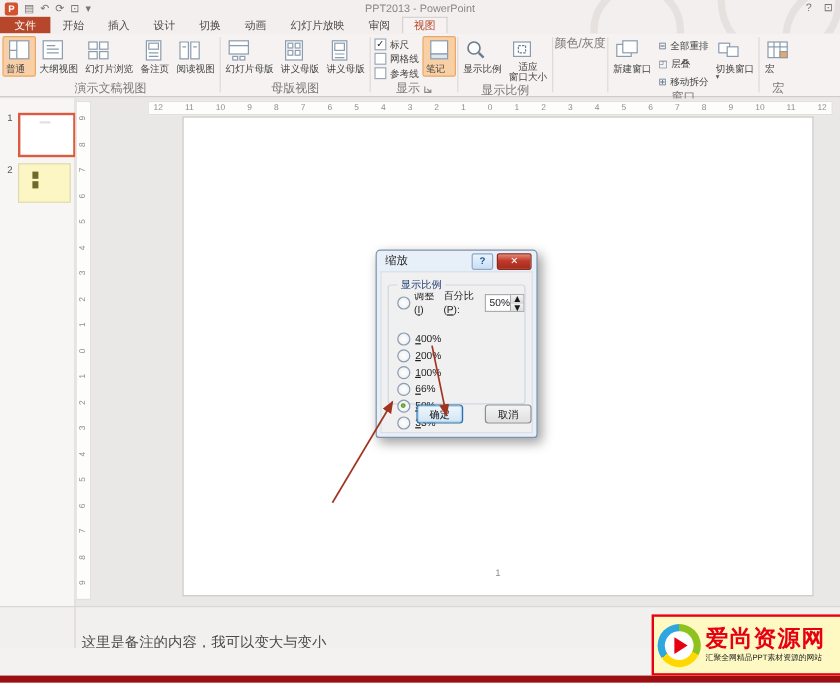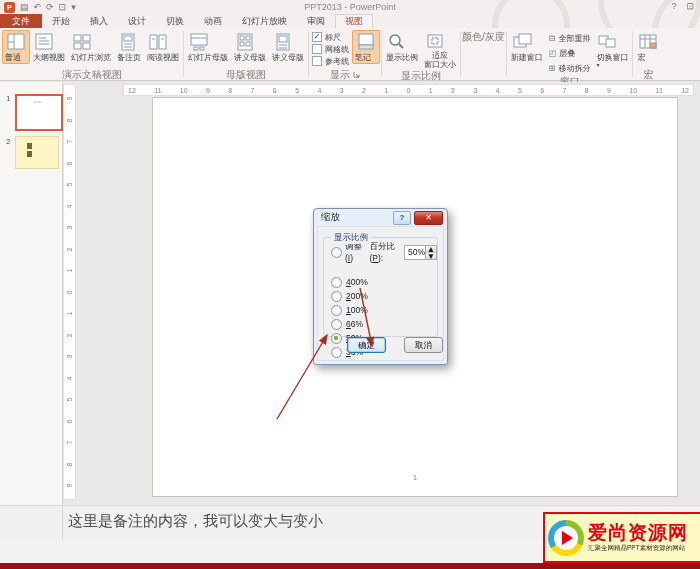--- a/index.html
+++ b/index.html
@@ -91,21 +91,21 @@
   .spb{flex:1;font-size:4.5px;line-height:6px;text-align:center;color:#4A4A4A;background:linear-gradient(#F4F4F4,#DCDCDC);}
   .spb+.spb{border-top:1px solid #C9C9C9;}
   .dbtns{position:absolute;left:0;right:0;bottom:6px;height:17px;}
   .btn{position:absolute;top:0;width:39px;height:16px;font-size:8.5px;text-align:center;line-height:15px;color:#111;
        border-radius:3px;box-sizing:border-box;}
   .ok{left:29px;background:linear-gradient(#F1F7FC,#D0E5F5);border:1px solid #2D72A8;box-shadow:inset 0 0 0 1px #A8D1F0;}
   .cancel{left:86px;background:linear-gradient(#F4F4F4,#DFDFDF);border:1px solid #8E8F8F;}
   .arrows{position:absolute;left:0;top:0;z-index:6;pointer-events:none;}
   
   .notes{position:absolute;left:0;top:505px;width:700px;height:35px;background:#F2F0EF;border-top:1px solid #D9D6D4;box-sizing:border-box;}
-  .notes .ntext{position:absolute;left:68px;top:6px;font-size:15px;color:#4A4A4A;}
+  .notes .ntext{position:absolute;left:68px;top:21px;font-size:12px;color:#4A4A4A;}
   .nsep{position:absolute;left:62px;top:505px;width:1px;height:35px;background:#D8D4D1;}
   .statusstrip{position:absolute;left:0;top:540px;width:700px;height:23px;background:#F4F2F1;}
   .redbar{position:absolute;left:0;top:563px;width:700px;height:6px;background:#9B0E12;}
   .wmark{position:absolute;left:543px;top:512px;width:174px;height:51px;background:#fef9c3;border:2px solid #E60012;
          box-sizing:border-box;display:flex;align-items:center;padding:2px 3px;z-index:20;}
   .wmc{width:36px;height:36px;border-radius:50%;flex:none;position:relative;
        background:conic-gradient(#8DC21F 0 115deg,#FFD800 115deg 235deg,#2EA7E0 235deg 360deg);}
   .wmc .inner{position:absolute;left:6px;top:6px;width:24px;height:24px;background:#fff;border-radius:50%;}
   .wmc .tri{position:absolute;left:14px;top:11px;width:0;height:0;border-left:11px solid #E60012;
             border-top:7px solid transparent;border-bottom:7px solid transparent;}

